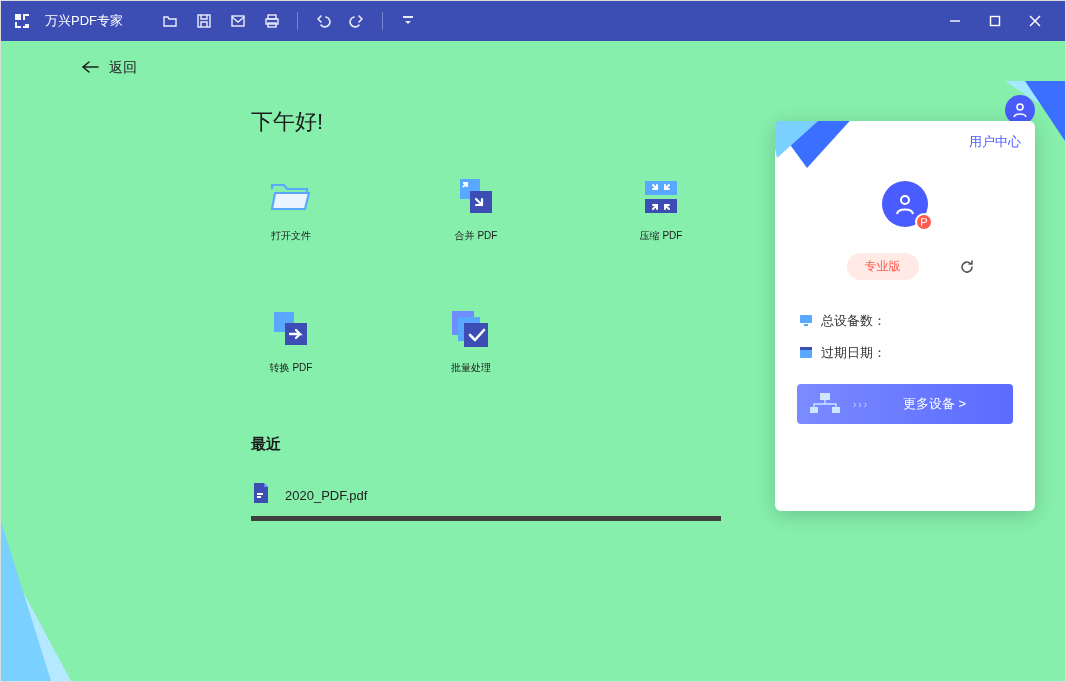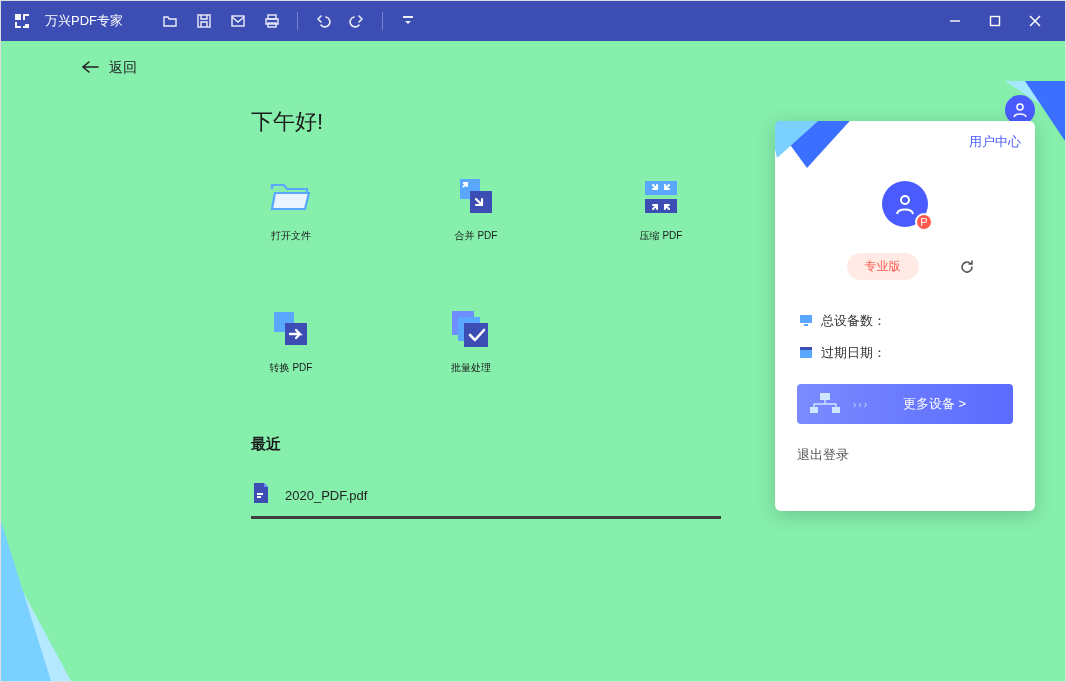--- a/index.html
+++ b/index.html
@@ -26,21 +26,21 @@
 .content { position: relative; height: calc(100% - 40px); background:#86efac;}
 .back-row { display:flex; align-items:center; padding: 18px 0 0 80px; color:#222; font-size:14px;}
 .back-arrow { margin-right: 10px; }
 .greeting { font-size: 22px; font-weight: 400; color:#1b1b1b; margin: 30px 0 40px 250px;}
 .actions { display:flex; gap: 105px; margin-left: 250px; }
 .actions.row2 { margin-top: 66px; gap: 100px; }
 .action { width: 80px; display:flex; flex-direction:column; align-items:center; gap:12px; cursor:pointer;}
 .action-label { font-size: 10px; color:#1b1b1b; white-space: nowrap;}
 .icon-box { width: 46px; height: 40px; display:flex;align-items:center;justify-content:center;}
 .recent-title { font-size: 15px; font-weight:700; color:#1b1b1b; margin: 60px 0 20px 250px;}
-.recent-item { display:flex; align-items:center; gap:14px; margin-left:250px; padding: 8px 0; border-bottom:3px solid #404040; width: 470px; cursor:pointer;}
+.recent-item { display:flex; align-items:center; gap:14px; margin-left:250px; padding: 8px 0; border-bottom:5px solid #404040; width: 470px; cursor:pointer;}
 .recent-filename { font-size: 13px; color:#222;}
 
 .user-fab { position:absolute; top: 54px; right: 30px; width: 30px; height: 30px; border-radius:50%; background:#4a5cff; display:flex;align-items:center;justify-content:center;cursor:pointer;}
 
 .user-panel {
   position:absolute; top: 80px; right: 30px; width: 260px; height: 390px;
   background:#fff; border-radius: 6px;
   box-shadow: 0 4px 20px rgba(0,0,0,.18);
   overflow:hidden;
   margin-left:18px;
@@ -304,16 +304,15 @@
         <svg width="34" height="26" viewBox="0 0 34 26" fill="#cfe6ff">
             <rect x="12" y="2" width="10" height="7"></rect>
             <rect x="2" y="16" width="8" height="6"></rect>
             <rect x="24" y="16" width="8" height="6"></rect>
             <path d="M17 9v4M17 13h-11v3M17 13h11v3" stroke="#cfe6ff" stroke-width="1.4" fill="none"></path>
           </svg>
       </div>
       <div class="md-arrows">›››</div>
       <div class="md-label">更多设备 &gt;</div>
     </div>
-    <div class="logout">退出登录</div>
   </div>
 
 </div>
 
 </body></html>

